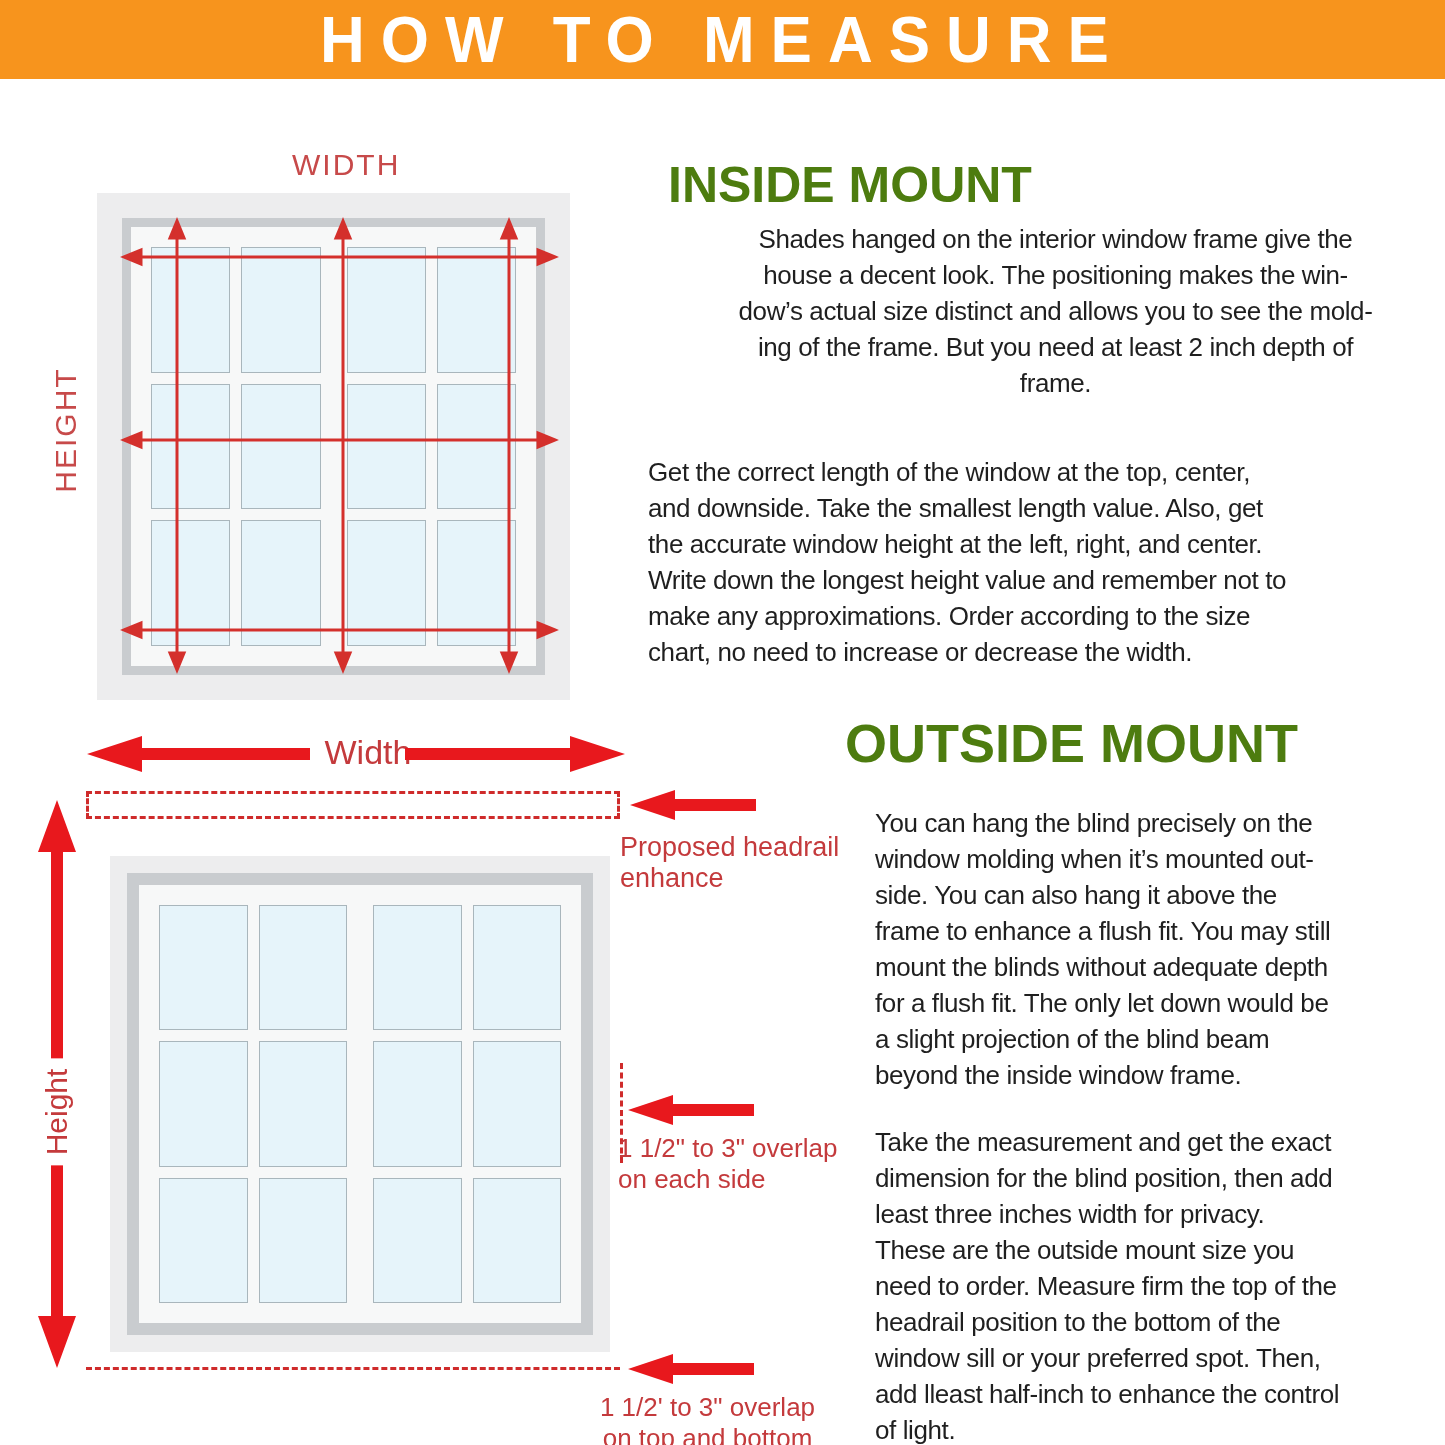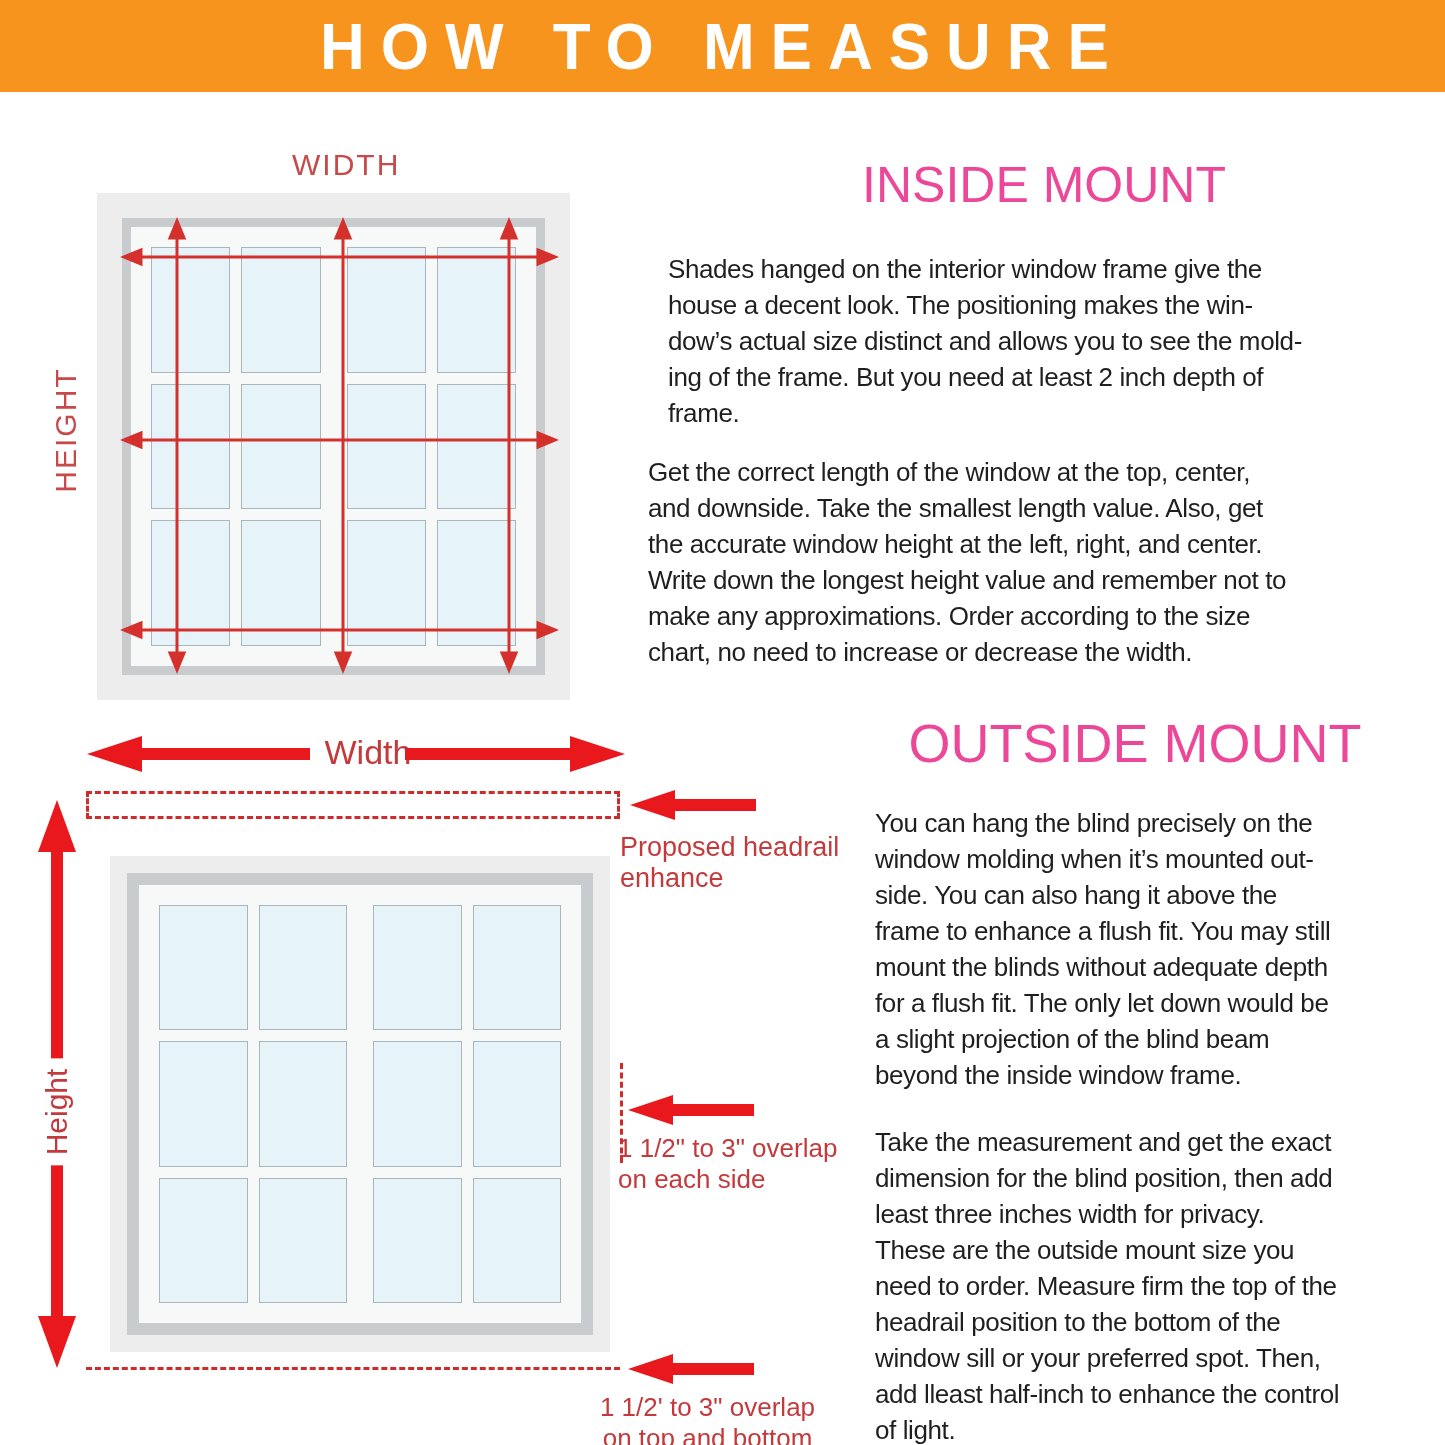--- a/index.html
+++ b/index.html
@@ -1,37 +1,37 @@
 <!DOCTYPE html>
 <html><head>
 <meta charset="utf-8">
 <style>
   html,body{margin:0;padding:0;background:#ffffff;}
   #page{position:relative;width:1445px;height:1445px;background:#ffffff;overflow:hidden;
         font-family:"Liberation Sans","DejaVu Sans",sans-serif;}
   .abs{position:absolute;}
 
   
-  #header{left:0;top:0;width:1445px;height:92px;background:#F7941D;
+  #header{left:0;top:0;width:1445px;height:79px;background:#F7941D;
           display:flex;align-items:center;justify-content:center;}
   #header .title{color:#ffffff;font-size:62px;font-weight:bold;letter-spacing:16px;
                  transform:scaleY(1.05);white-space:nowrap;}
 
   
   .win{background:#ededee;box-sizing:border-box;}
   .win-mid{width:100%;height:100%;background:#c9cccf;box-sizing:border-box;}
   .win-sash{width:100%;height:100%;background:#f7f8f8;box-sizing:border-box;
             display:flex;gap:26px;}
   .pane-half{flex:1;display:grid;grid-template-columns:1fr 1fr;
              grid-template-rows:1fr 1fr 1fr;gap:11px;}
   .pane{background:#e6f4fa;border:1px solid #a9b6bc;}
 
   
-  .section-heading{color:#ec4899;font-weight:normal;font-size:50px;letter-spacing:0px;
-                   text-align:center;white-space:nowrap;}
+  .section-heading{color:#4d7c0f;font-weight:bold;font-size:50px;letter-spacing:0px;
+                   white-space:nowrap;}
   .body-text{color:#1f1f1f;font-size:26px;line-height:36px;letter-spacing:-0.4px;
              white-space:pre-line;}
   .red-label{color:#c43a3c;white-space:pre-line;}
   .rot{transform:translate(-50%,-50%) rotate(-90deg);white-space:nowrap;}
 
   .dashed-box{border:3px dashed #cf2b2b;box-sizing:border-box;}
   .vdash{border-left:3px dashed #cf2b2b;width:0;}
   .hdash{border-top:3px dashed #cf2b2b;height:0;}
 </style>
 </head>
@@ -89,21 +89,21 @@
       <line x1="255" y1="54" x2="255" y2="471"></line>
       <polygon points="255,38 248,55 262,55"></polygon>
         <polygon points="255,487 248,470 262,470"></polygon>
       <line x1="421" y1="54" x2="421" y2="471"></line>
       <polygon points="421,38 414,55 428,55"></polygon>
         <polygon points="421,487 414,470 428,470"></polygon>
     </g>
   </svg>
 
   <div class="abs section-heading" style="left:668px;top:156px;width:752px;">INSIDE MOUNT</div>
-  <div class="abs body-text" style="left:668px;top:251px;width:775px;">Shades hanged on the interior window frame give the
+  <div class="abs body-text" style="left:668px;top:221px;width:775px;text-align:center;">Shades hanged on the interior window frame give the
 house a decent look. The positioning makes the win-
 dow’s actual size distinct and allows you to see the mold-
 ing of the frame. But you need at least 2 inch depth of
 frame.</div>
   <div class="abs body-text" style="left:648px;top:454px;width:775px;">Get the correct length of the window at the top, center,
 and downside. Take the smallest length value. Also, get
 the accurate window height at the left, right, and center.
 Write down the longest height value and remember not to
 make any approximations. Order according to the size
 chart, no need to increase or decrease the width.</div>

